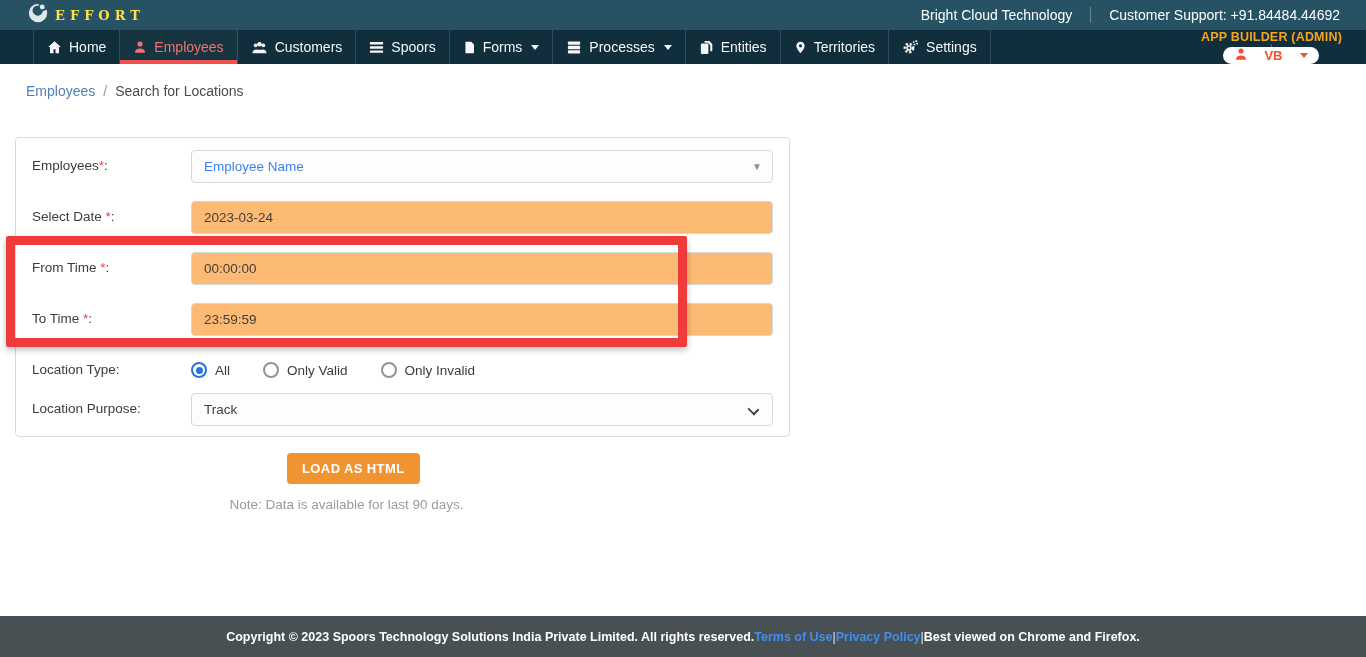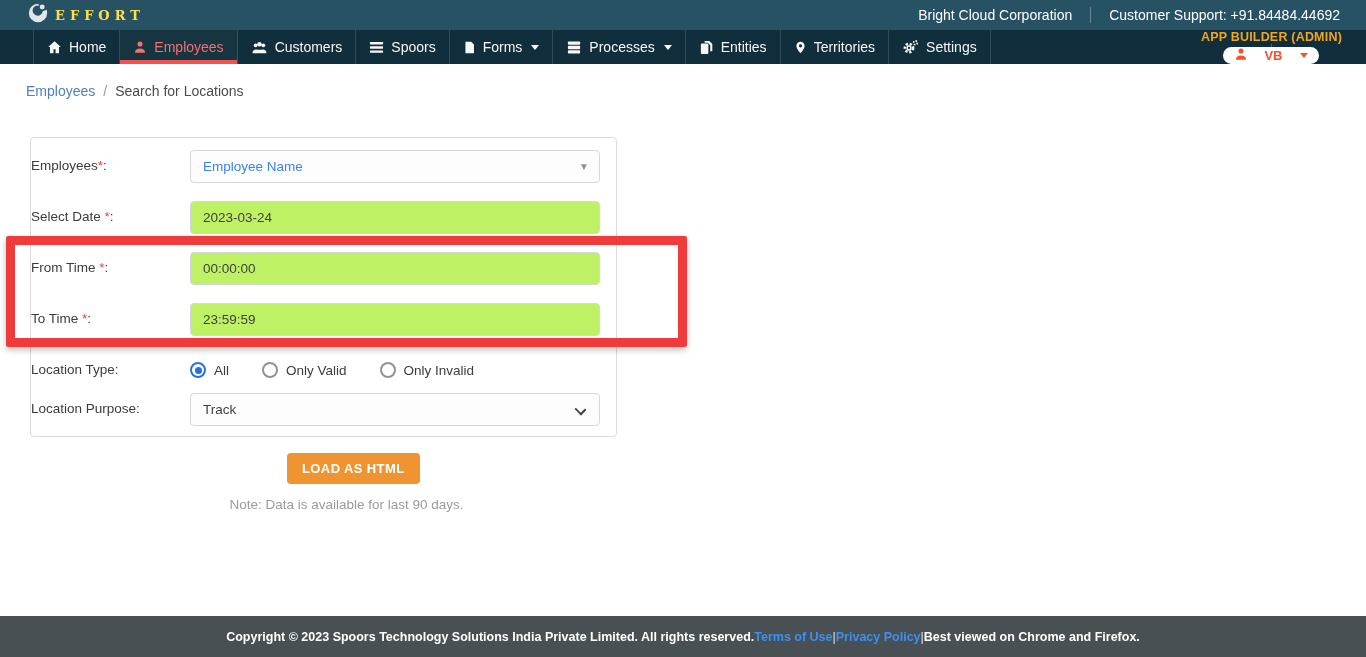--- a/index.html
+++ b/index.html
@@ -57,35 +57,35 @@
   .pill-caret {
     width:0; height:0; border-left:4px solid transparent; border-right:4px solid transparent;
     border-top:5px solid #f4512e; margin-left:2px;
   }
   
   .breadcrumb { position:absolute; left:26px; top:83px; font-size:14px; color:#4b4b4b; }
   .breadcrumb a { color:#4f81b5; text-decoration:none; cursor:pointer; }
   .crumb-sep { color:#9a9a9a; margin:0 8px; }
   
   .panel {
-    position:absolute; left:30px; top:137px; width:587px; height:300px;
+    position:absolute; left:15px; top:137px; width:775px; height:300px;
     background:#fff; border:1px solid #d9dcde; border-radius:4px;
-    padding:12px 16px 17px 0;
+    padding:12px 16px 17px 16px;
   }
   .form-row { display:flex; align-items:flex-start; margin-bottom:18px; }
   .form-row:last-child { margin-bottom:0; }
   .form-label {
     width:159px; flex:0 0 159px; padding-top:8px; font-size:13.5px; color:#3c3c3c;
   }
   .req { color:#e8413c; }
   .field { flex:1; }
   .text-input {
     width:100%; height:33px; border:1px solid #d5d8da; border-radius:4px;
     padding:0 12px; font-size:13.5px; color:#3f3f3f;
-    font-family:"Liberation Sans", sans-serif; outline:none; background:#bef264;
+    font-family:"Liberation Sans", sans-serif; outline:none; background:#fdba74;
   }
   .select-box {
     width:100%; height:33px; border:1px solid #d5d8da; border-radius:4px;
     padding:0 12px; font-size:13.5px; display:flex; align-items:center;
     background:#fdfdfd; cursor:pointer; position:relative;
   }
   .select-box .placeholder { color:#3b82f6; }
   .select-box .value { color:#3f3f3f; }
   .s2-caret { position:absolute; right:10px; color:#8d9196; font-size:10px; }
   .chevron {
@@ -141,21 +141,21 @@
   <div class="logo">
     <span>
       <svg width="22" height="22" viewBox="0 0 24 24">
         <path fill="#dfe7ea" d="M12 2a10 10 0 1 0 10 10c0-1.2-.2-2.4-.6-3.5l-4.2 1.6a5.6 5.6 0 1 1-3.5-6z"></path>
         <circle cx="16.6" cy="5.4" r="2.7" fill="#dfe7ea"></circle>
       </svg>
     </span>
     <span class="logo-text">EFFORT</span>
   </div>
   <div class="topbar-right">
-    <span>Bright Cloud Corporation</span>
+    <span>Bright Cloud Technology</span>
     <span class="topbar-divider"></span>
     <span>Customer Support: +91.84484.44692</span>
   </div>
 </header>
 
 <nav class="navbar">
   <div class="nav-left">
     <div class="nav-item">
       <span>
         <svg width="15" height="15" viewBox="0 0 16 16" fill="currentColor">

